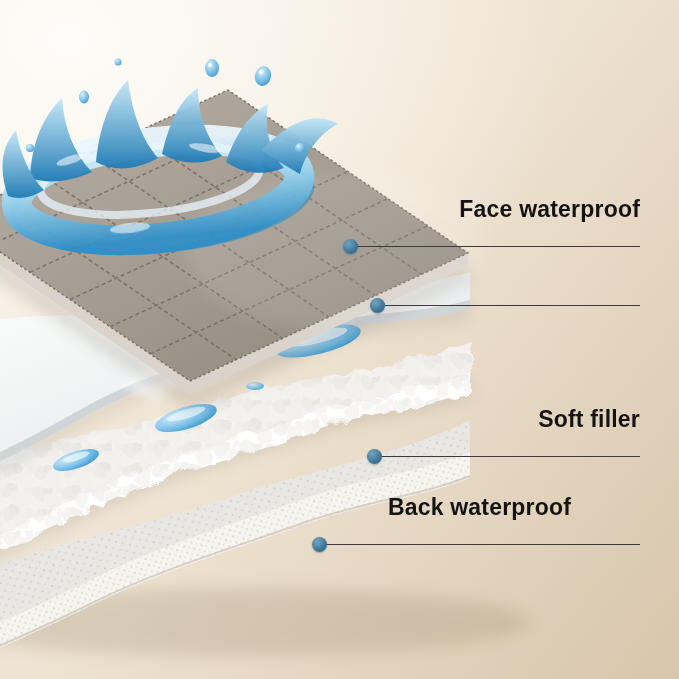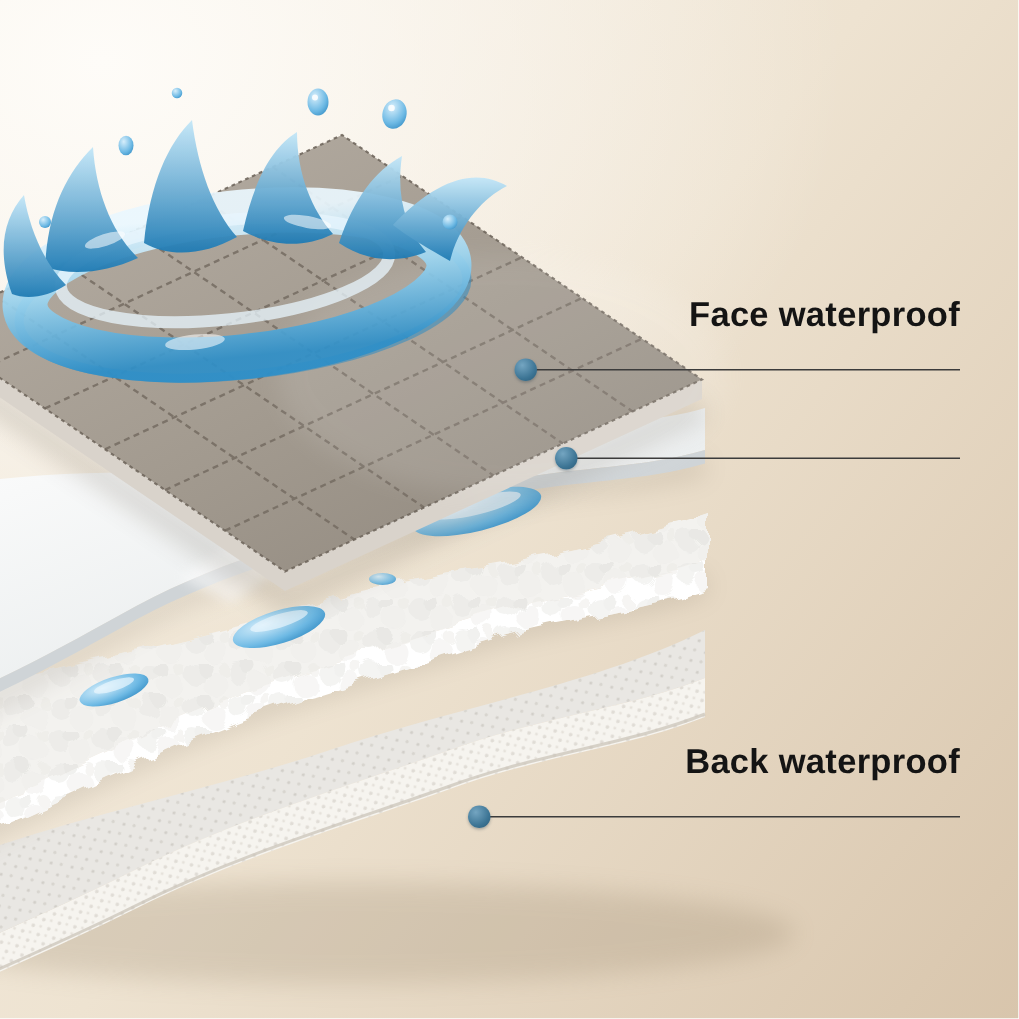--- a/index.html
+++ b/index.html
@@ -30,21 +30,21 @@
   }
   .callout-dot{
     position:absolute;left:-7px;top:-8.5px;
     width:15px;height:15px;border-radius:50%;
     background:radial-gradient(circle at 35% 30%, #74a5c1, #3c7494 62%, #2a5a76);
     box-shadow:0 1px 2px rgba(40,60,75,.35);
   }
   .c1{top:196px;} .c1 .callout-line{width:290px;}
   .c2{top:305px;} .c2 .callout-line{width:263px;}
   .c3{top:406px;} .c3 .callout-line{width:266px;}
-  .c4{top:494px;} .c4 .callout-line{width:321px;}
+  .c4{top:494px;align-items:center;} .c4 .callout-line{width:321px;}
 </style>
 </head>
 <body>
 
 <div class="stage">
 
   <svg class="illustration" width="679" height="679" viewBox="0 0 679 679">
     <defs>
       <linearGradient id="fabricG" x1="0" y1="0" x2="1" y2="1">
         <stop offset="0" stop-color="#b9b1a7"></stop>
@@ -190,20 +190,26 @@
       <span class="callout-dot"></span>
     </div>
   </div>
 
   <div class="callout c2">
     <div class="callout-line">
       <span class="callout-dot"></span>
     </div>
   </div>
 
+  <div class="callout c3">
+    <div class="callout-label">Soft filler</div>
+    <div class="callout-line">
+      <span class="callout-dot"></span>
+    </div>
+  </div>
 
   <div class="callout c4">
     <div class="callout-label">Back waterproof</div>
     <div class="callout-line">
       <span class="callout-dot"></span>
     </div>
   </div>
 
 </div>
 

